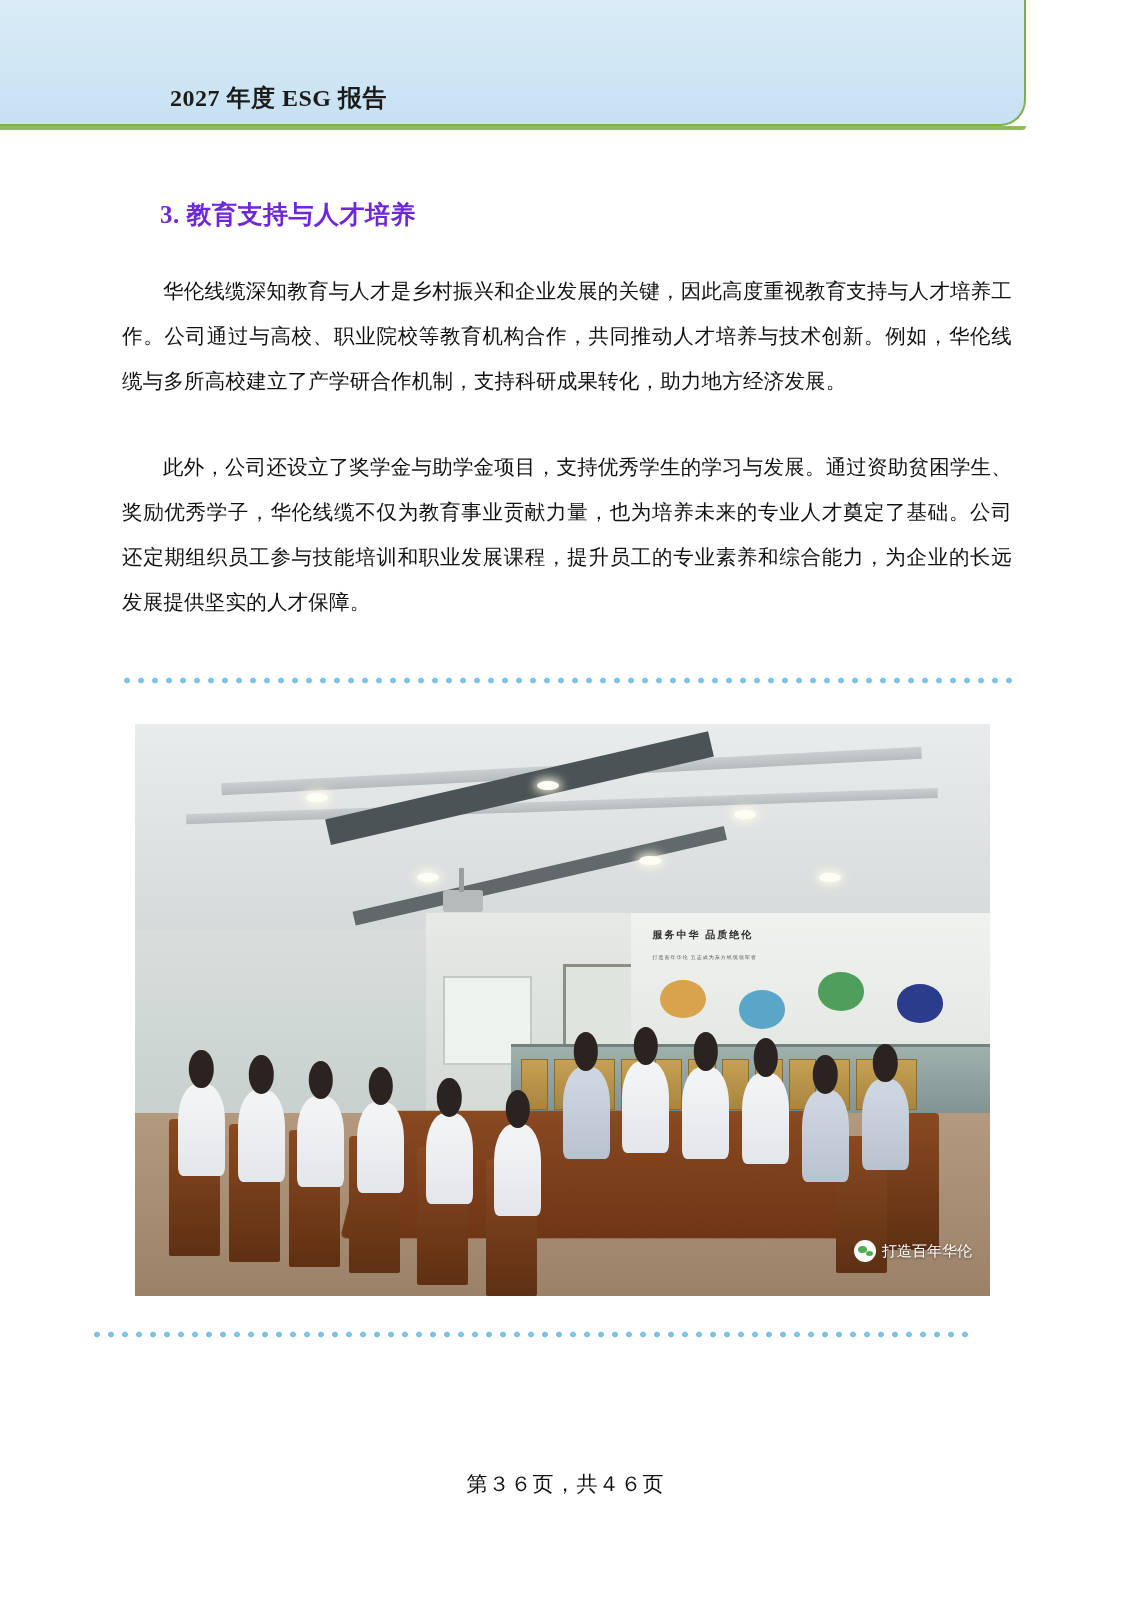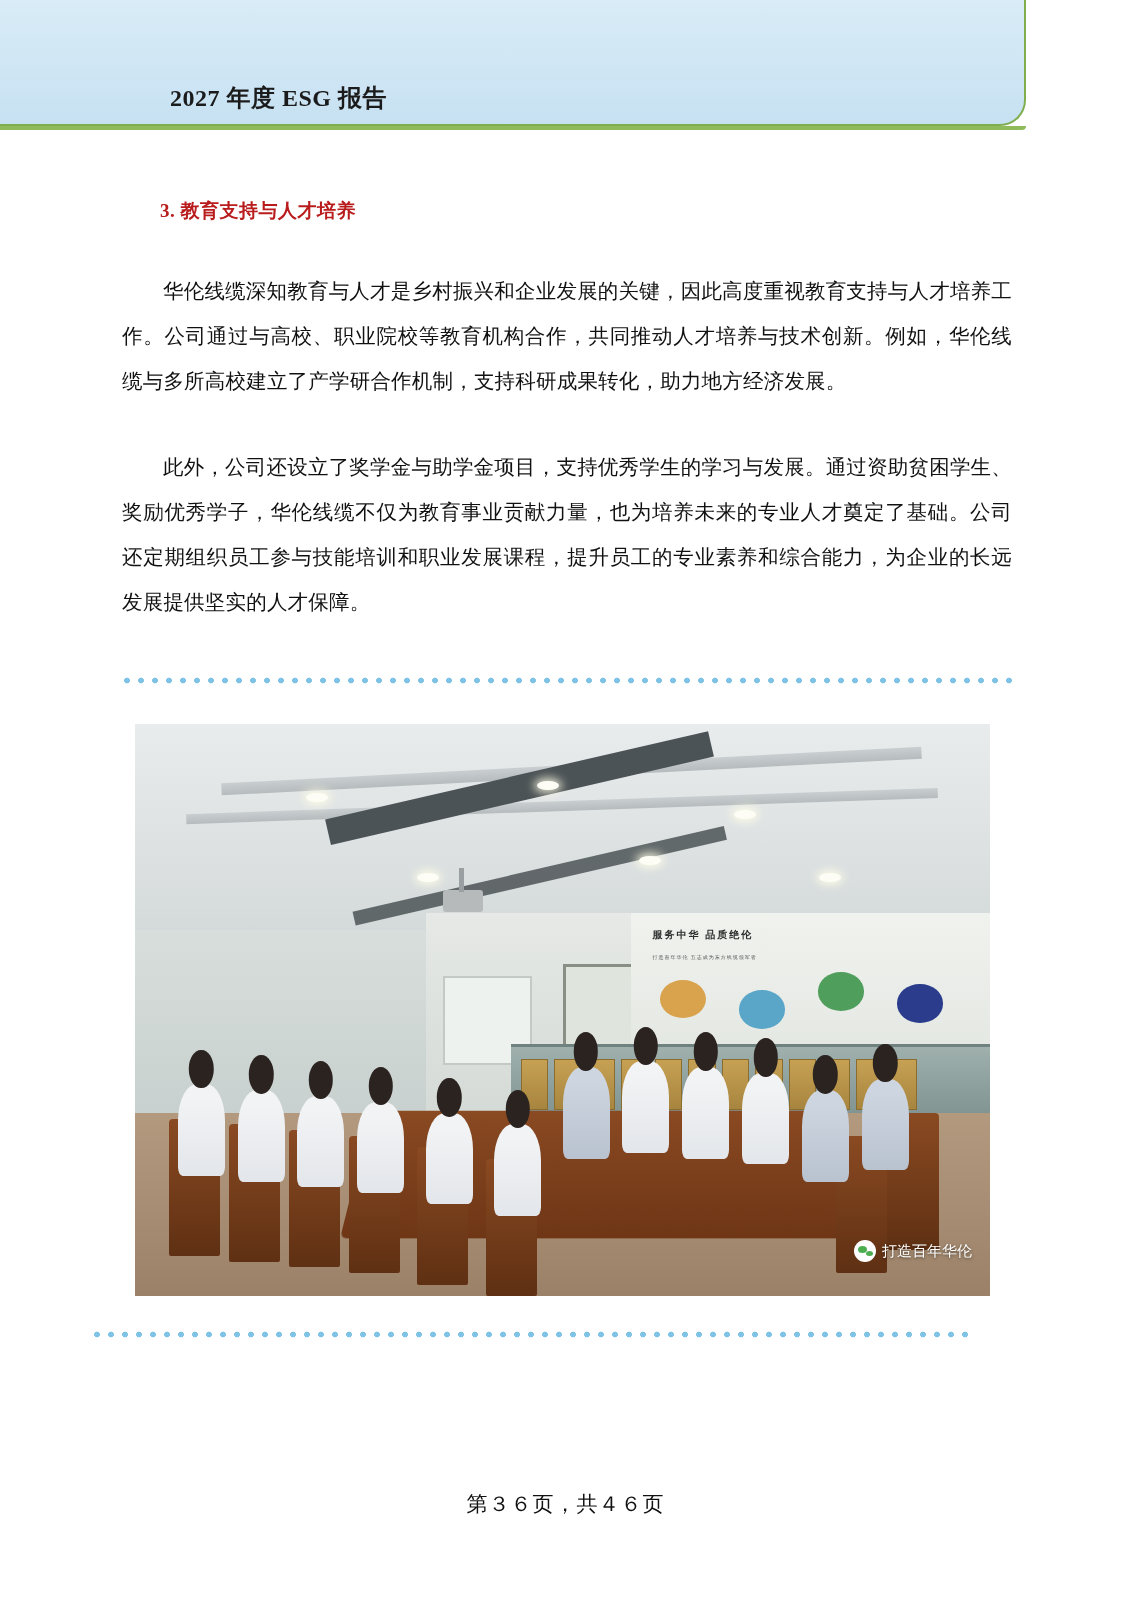--- a/index.html
+++ b/index.html
@@ -61,23 +61,23 @@
     position: absolute;
     left: 0;
     top: 0;
     width: 1131px;
   }
   .section-heading {
     position: absolute;
     left: 160px;
     top: 198px;
     font-family: "Liberation Serif", serif;
-    font-size: 19px;
+    font-size: 25px;
     font-weight: bold;
-    color: #b91c1c;
+    color: #6d28d9;
     letter-spacing: 0.5px;
     white-space: nowrap;
   }
   .para {
     position: absolute;
     left: 122px;
     width: 890px;
     font-family: "Liberation Serif", serif;
     font-size: 20.5px;
     line-height: 45px;
@@ -261,21 +261,20 @@
   .page-number {
     position: absolute;
     left: 0;
     top: 1470px;
     width: 1131px;
     text-align: center;
     font-family: "Liberation Serif", serif;
     font-size: 21px;
     color: #111111;
     letter-spacing: 1px;
-    margin-top: 20px;
   }
 </style>
 </head>
 <body>
 
 <div class="page-header">
   <div class="header-fill"></div>
   <div class="header-accent"></div>
   <div class="header-title">2027 年度 ESG 报告</div>
 </div>

